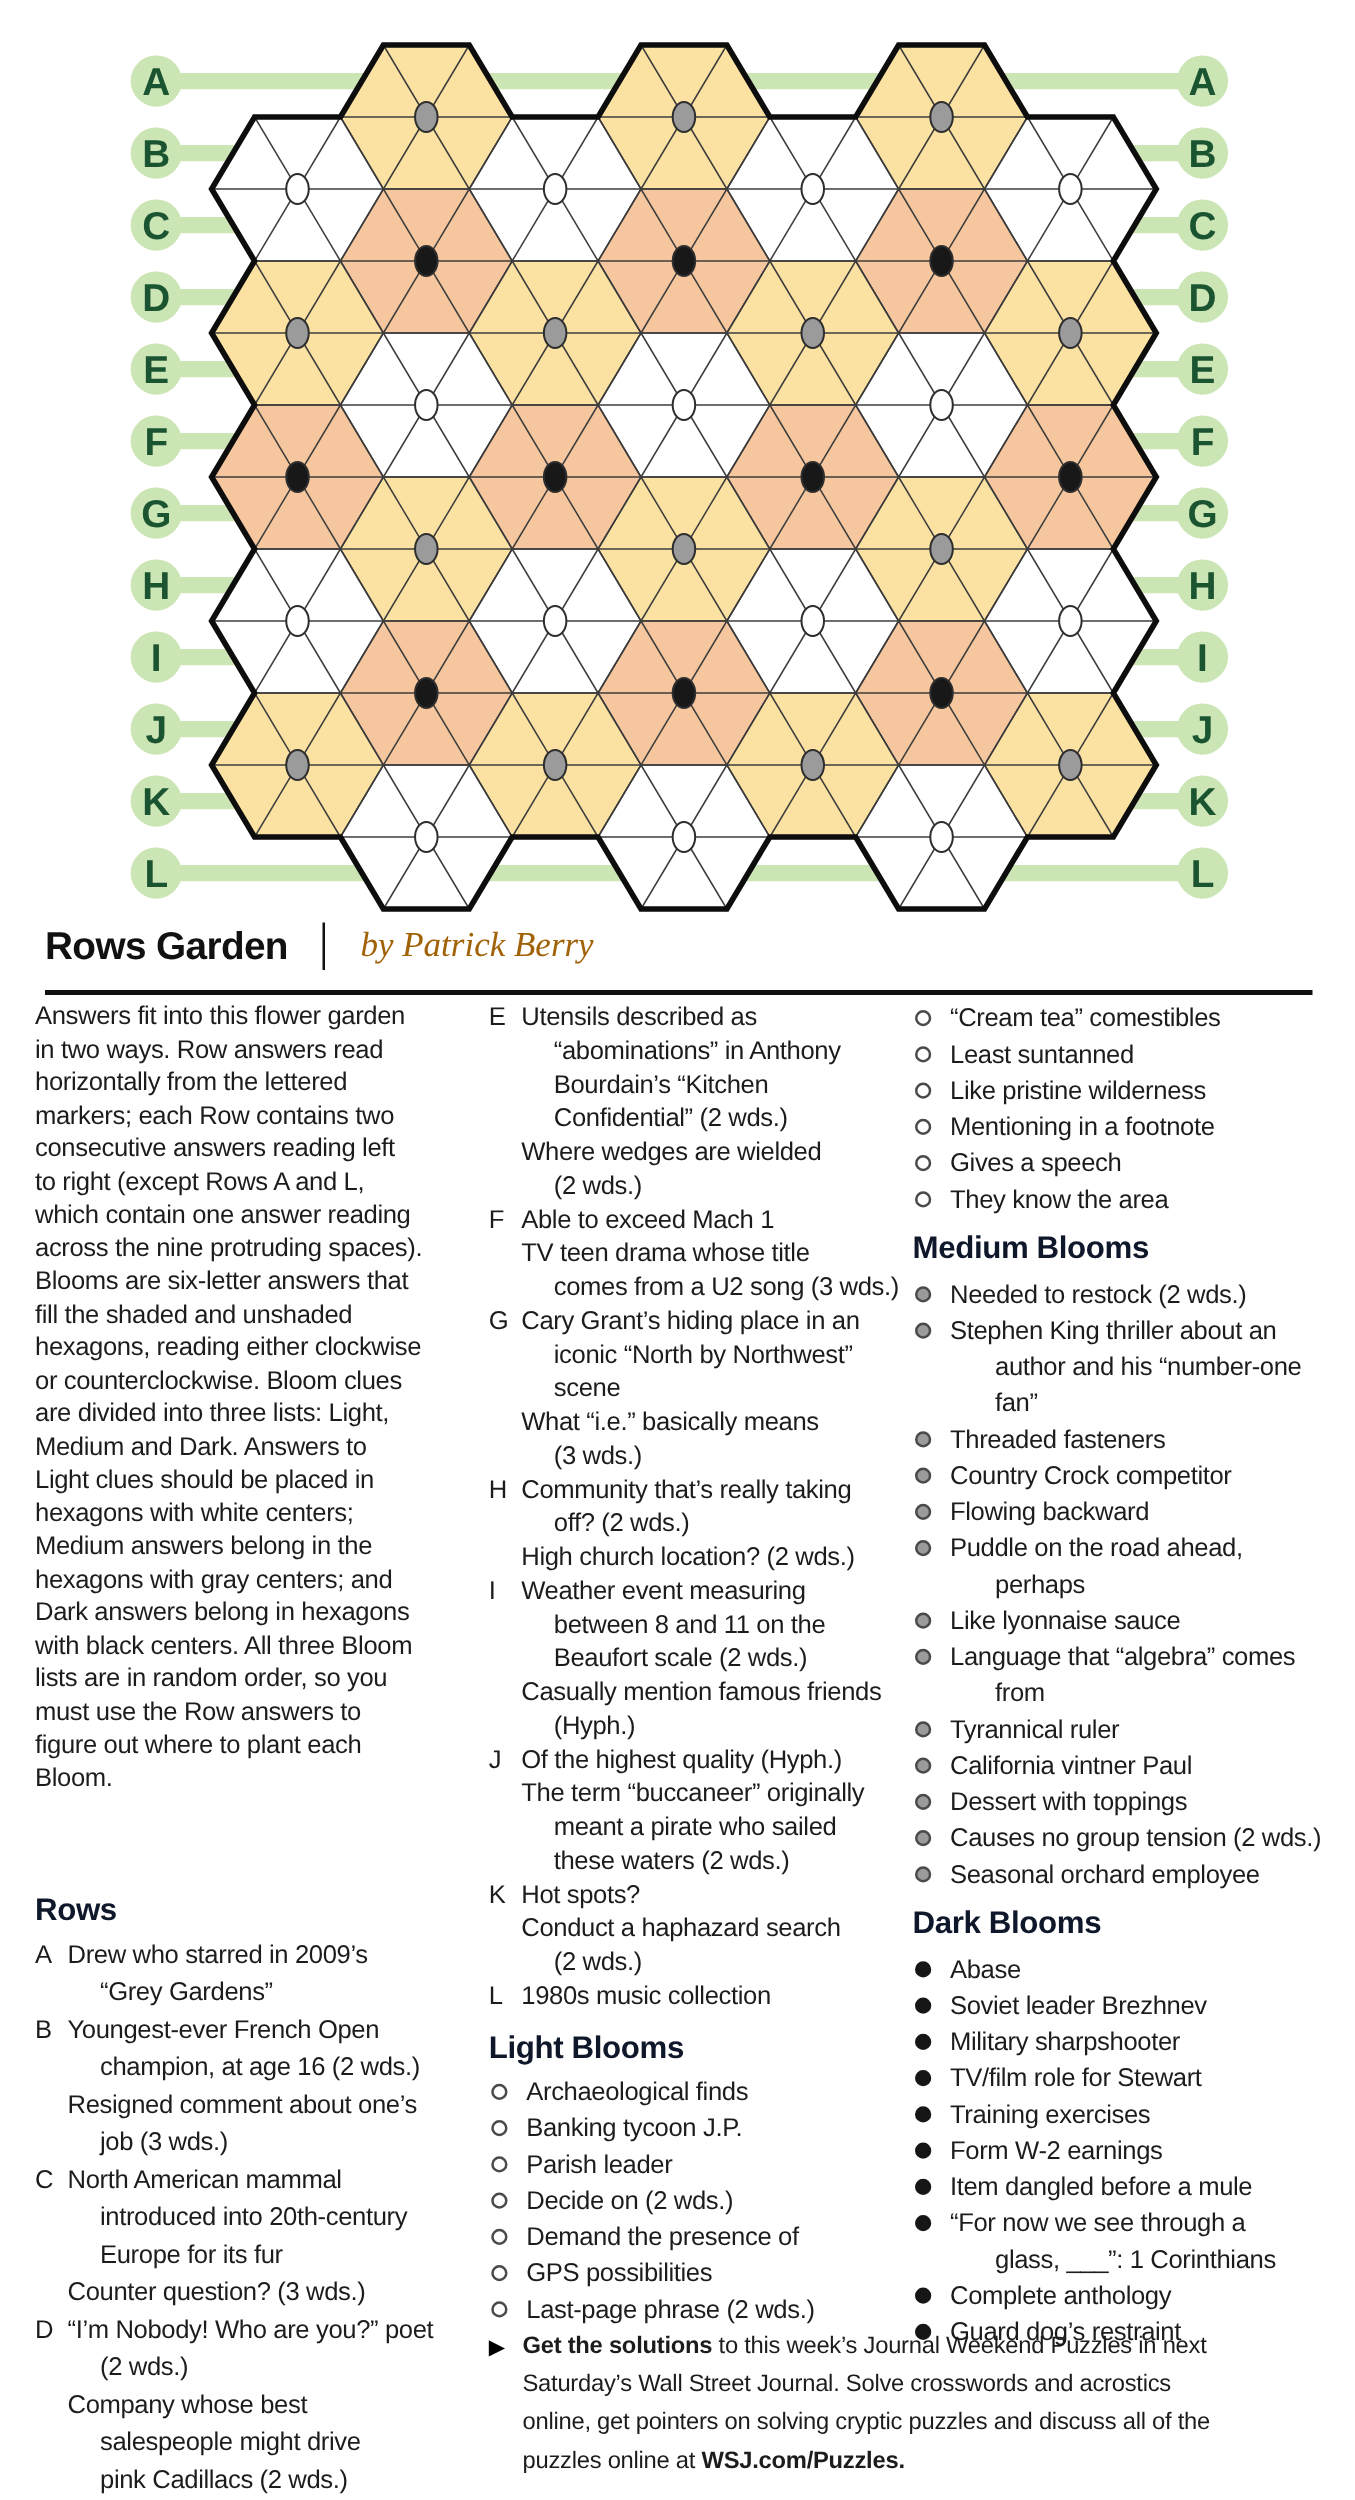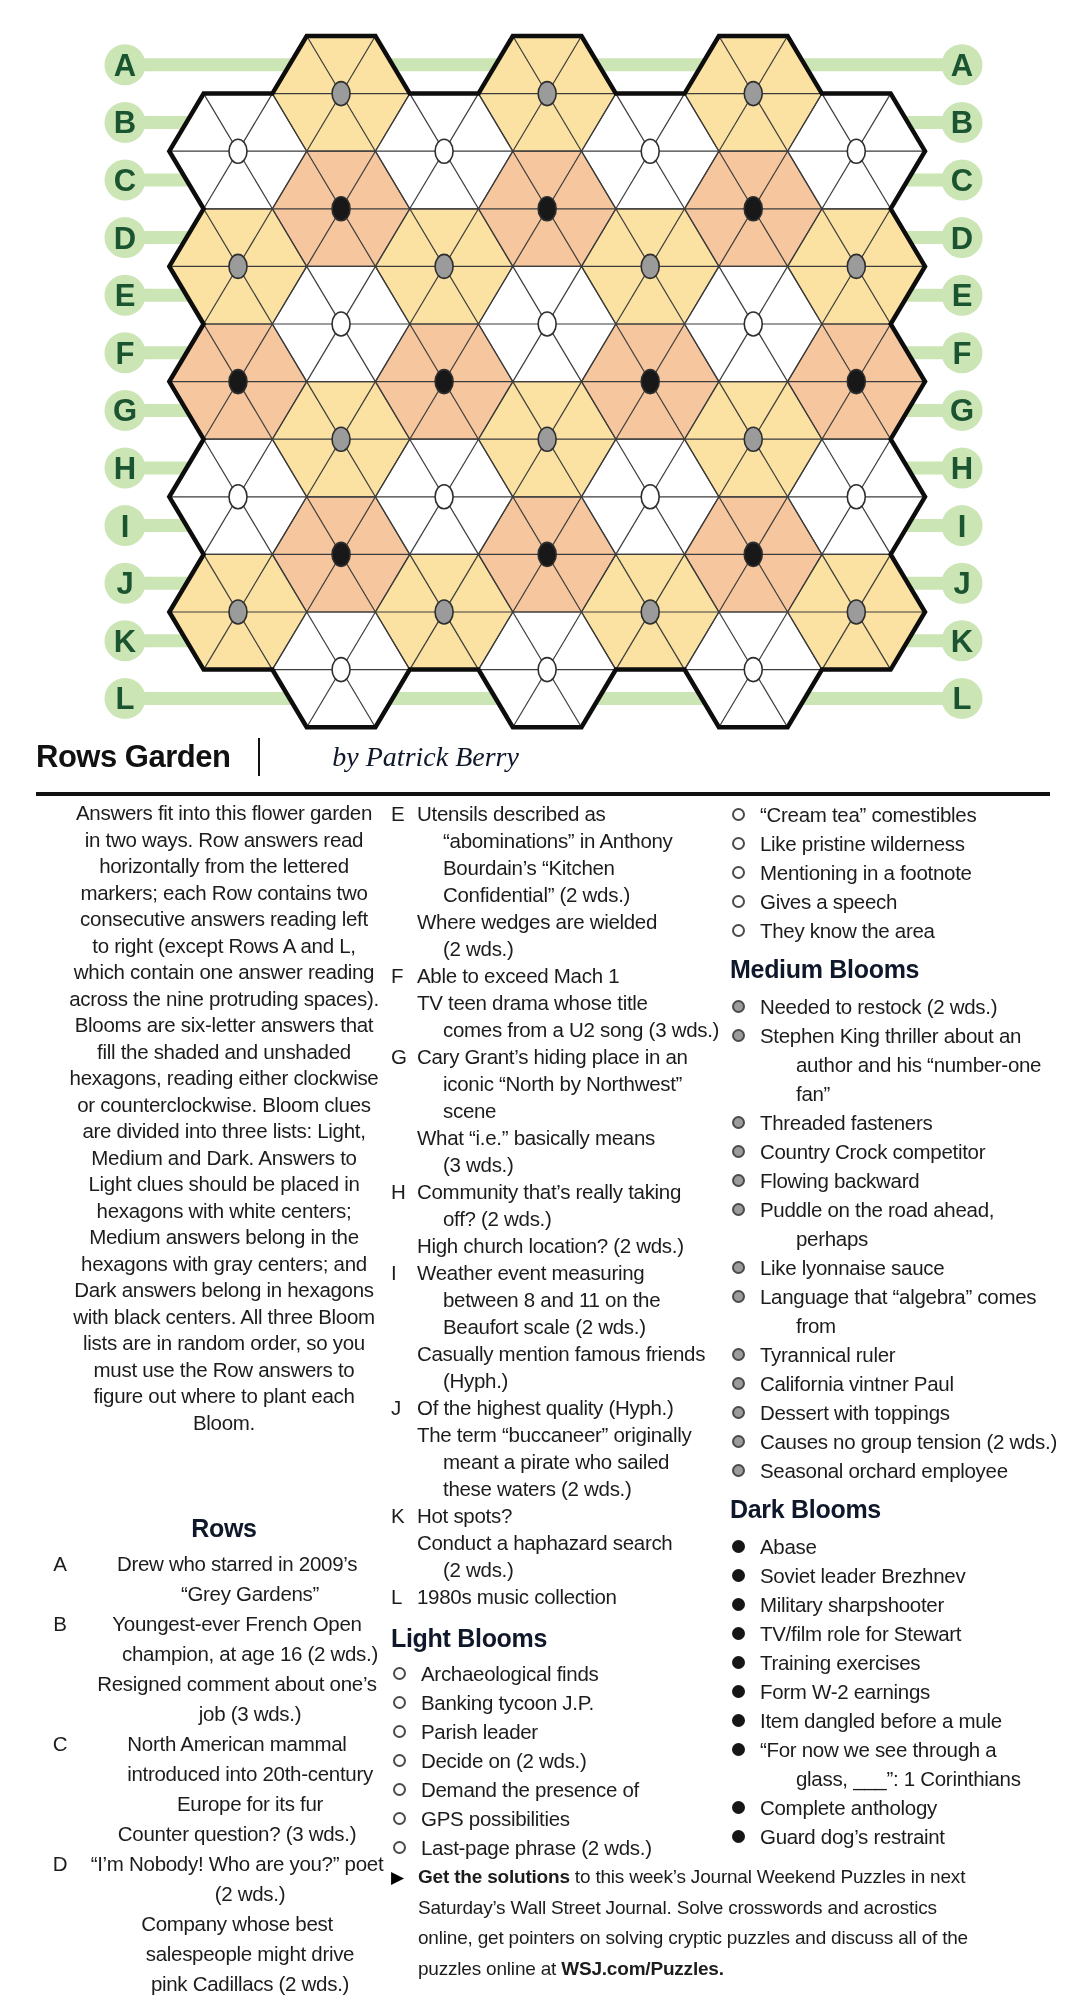--- a/index.html
+++ b/index.html
@@ -3,25 +3,25 @@
 <meta charset="utf-8">
 <style>
   html,body{margin:0;padding:0;background:#e8e8e8;}
   .page{position:relative;width:1084px;height:2000px;background:#ffffff;overflow:hidden;
         font-family:"Liberation Sans",sans-serif;color:#1c1c1c;margin:0 auto;}
   #grid-svg{position:absolute;left:0;top:0;}
 
   .masthead{position:absolute;left:36px;top:738px;width:1014px;display:flex;align-items:center;gap:28px;}
   .page-title{font-size:31px;font-weight:bold;margin:0;letter-spacing:-0.5px;color:#111;}
   .title-divider{width:2px;height:38px;background:#111;}
-  .byline{font-family:"Liberation Serif",serif;font-style:italic;font-size:28px;color:#0f172a;margin-left:44px;}
+  .byline{font-family:"Liberation Serif",serif;font-style:italic;font-size:28px;color:#a16207;}
   .rule{position:absolute;left:36px;top:792px;width:1014px;height:4px;background:#111;}
 
   .col{position:absolute;top:800px;}
-  #col1{left:48px;width:352px;text-align:center;}
+  #col1{left:28px;width:352px;}
   #col2{left:391px;width:332px;}
   #col3{left:730px;width:340px;}
 
   .instructions{font-size:20.5px;line-height:26.5px;letter-spacing:-0.3px;
                 white-space:pre-line;margin:0;}
   .section-heading{font-size:25px;font-weight:bold;margin:0;letter-spacing:-0.3px;color:#0f172a;}
   #rows-section{position:absolute;left:0;top:714px;width:352px;}
   #rows-section .section-heading{margin-bottom:6px;}
 
   .clue-row{position:relative;padding-left:26px;font-size:20.5px;line-height:30px;letter-spacing:-0.3px;}
@@ -606,20 +606,24 @@
   </div>
 
   <div class="col" id="col3">
     <div id="light-list-3">
         <div class="bloom-row">
           <span class="bloom-dot light"></span>
           <div class="bloom-text">“Cream tea” comestibles</div>
         </div>
         <div class="bloom-row">
           <span class="bloom-dot light"></span>
+          <div class="bloom-text">Least suntanned</div>
+        </div>
+        <div class="bloom-row">
+          <span class="bloom-dot light"></span>
           <div class="bloom-text">Like pristine wilderness</div>
         </div>
         <div class="bloom-row">
           <span class="bloom-dot light"></span>
           <div class="bloom-text">Mentioning in a footnote</div>
         </div>
         <div class="bloom-row">
           <span class="bloom-dot light"></span>
           <div class="bloom-text">Gives a speech</div>
         </div>

